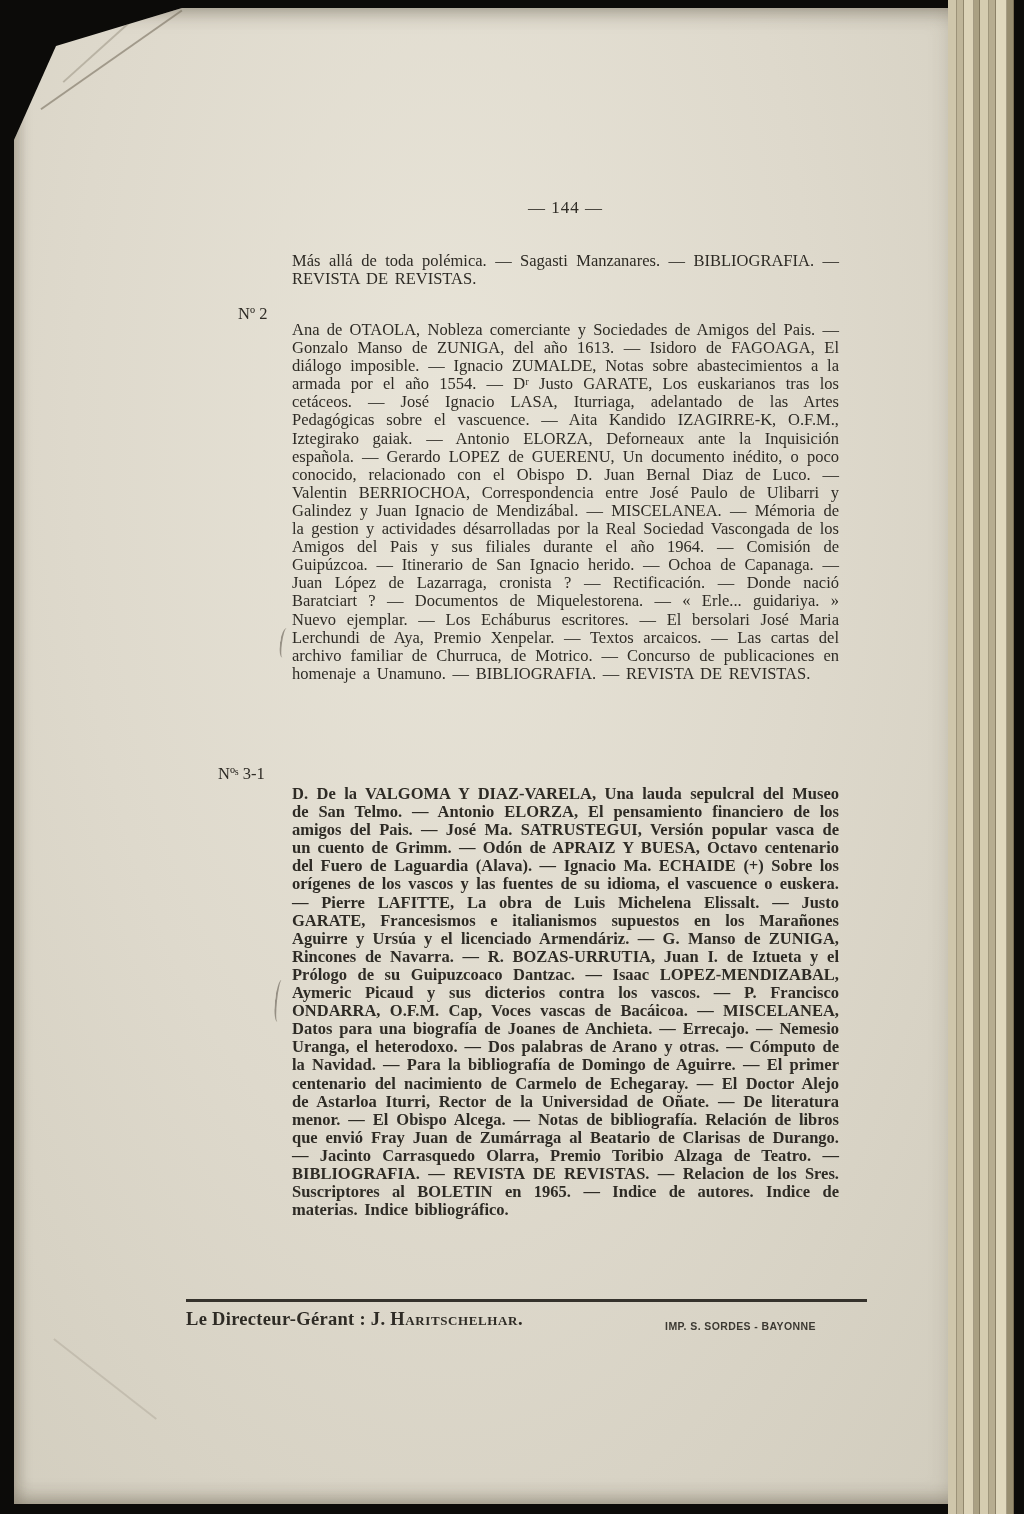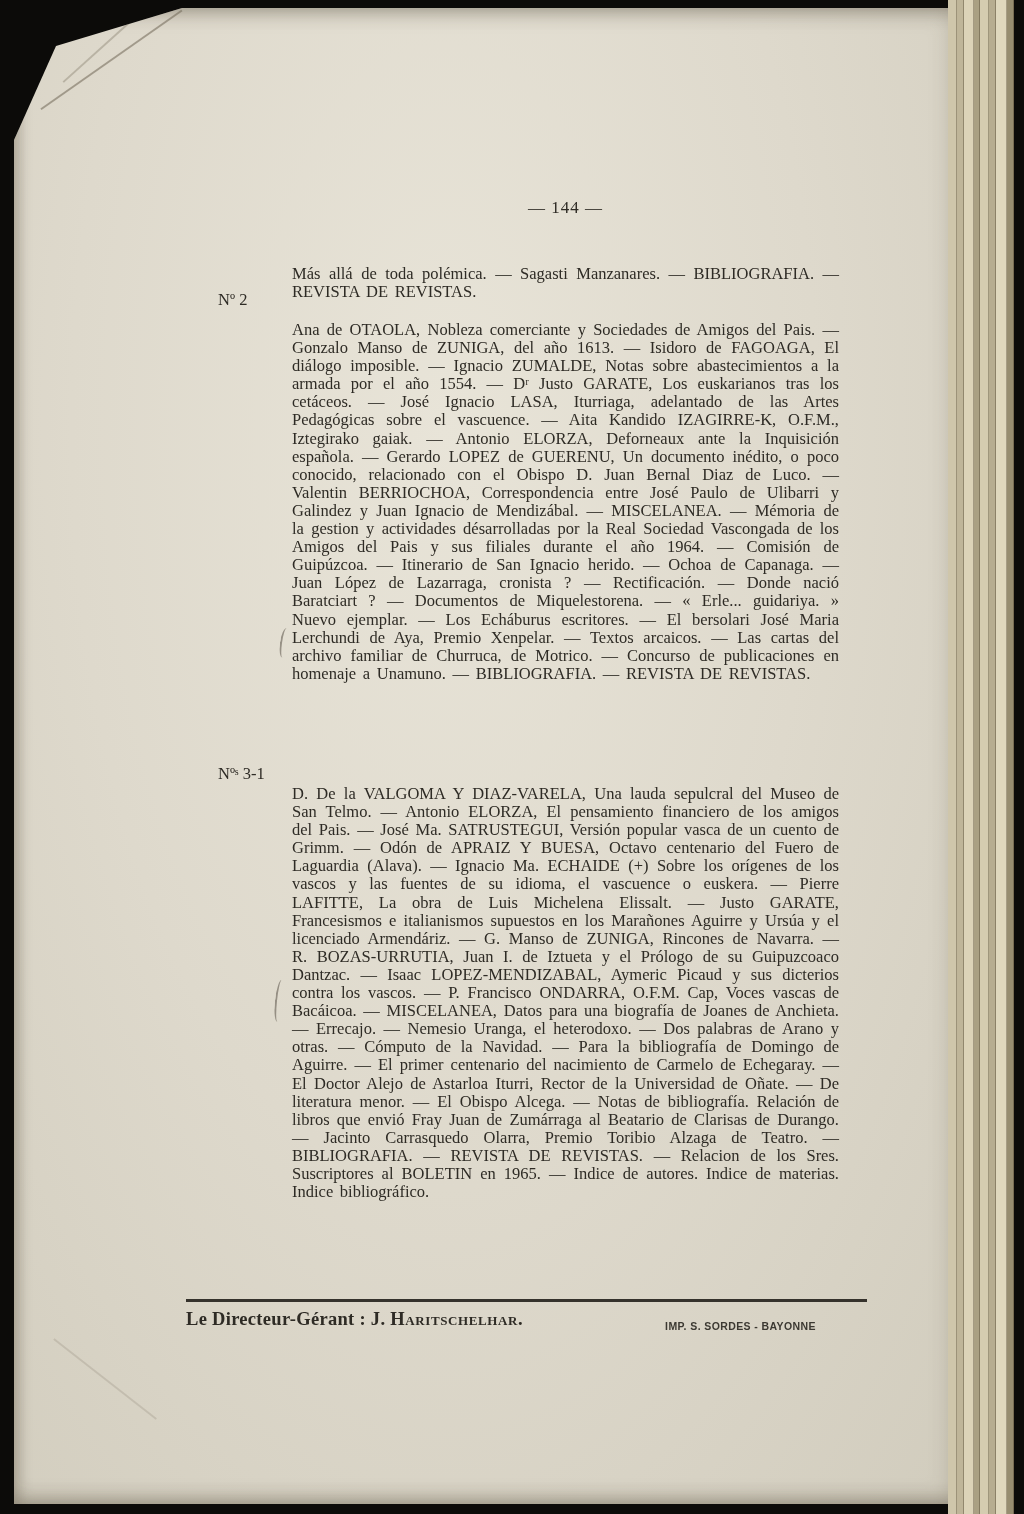--- a/index.html
+++ b/index.html
@@ -35,29 +35,29 @@
   .pagenum {
     position: absolute; left: 278px; top: 190px; width: 547px;
     text-align: center; font-size: 17px; letter-spacing: 1px;
     color: var(--ink, #2e2b25);
   }
   .para {
     position: absolute; left: 278px; width: 547px;
     text-align: justify; font-size: 16.5px; line-height: 18.1px;
     word-spacing: 2.5px; color: var(--ink, #2e2b25);
   }
-  #intro-para { top: 244px; margin-top: 13px; }
+  #intro-para { top: 244px; }
   .sec-label {
     position: absolute; left: 204px; font-size: 16.5px;
     color: var(--ink, #2e2b25);
   }
-  #sec1-label { top: 282px; }
+  #sec1-label { top: 296px; margin-left: 20px; }
   #sec1-text  { top: 313px; }
   #sec2-label { top: 756px; }
-  #sec2-text  { top: 777px; }
+  #sec2-text  { top: 777px; font-weight: bold; }
 
   .rule {
     position: absolute; left: 172px; top: 1291px;
     width: 681px; height: 2.5px; background: #35322c;
   }
   .footer-left {
     position: absolute; left: 172px; top: 1301px;
     font-size: 18.5px; font-weight: 600; color: var(--ink, #2e2b25);
     letter-spacing: .3px;
   }

